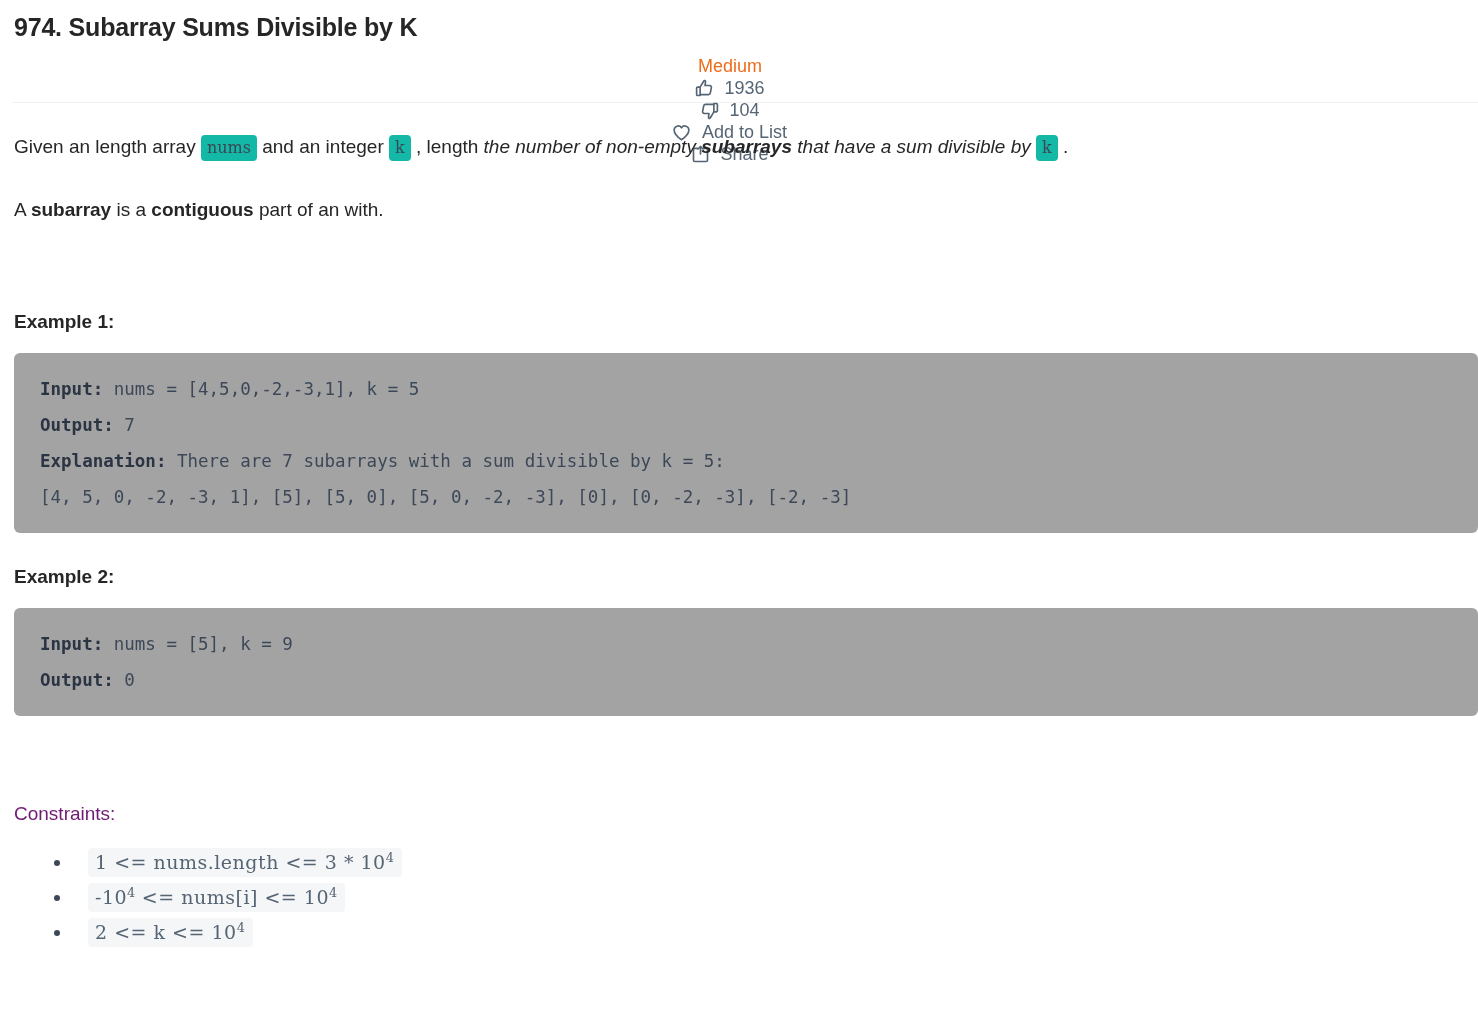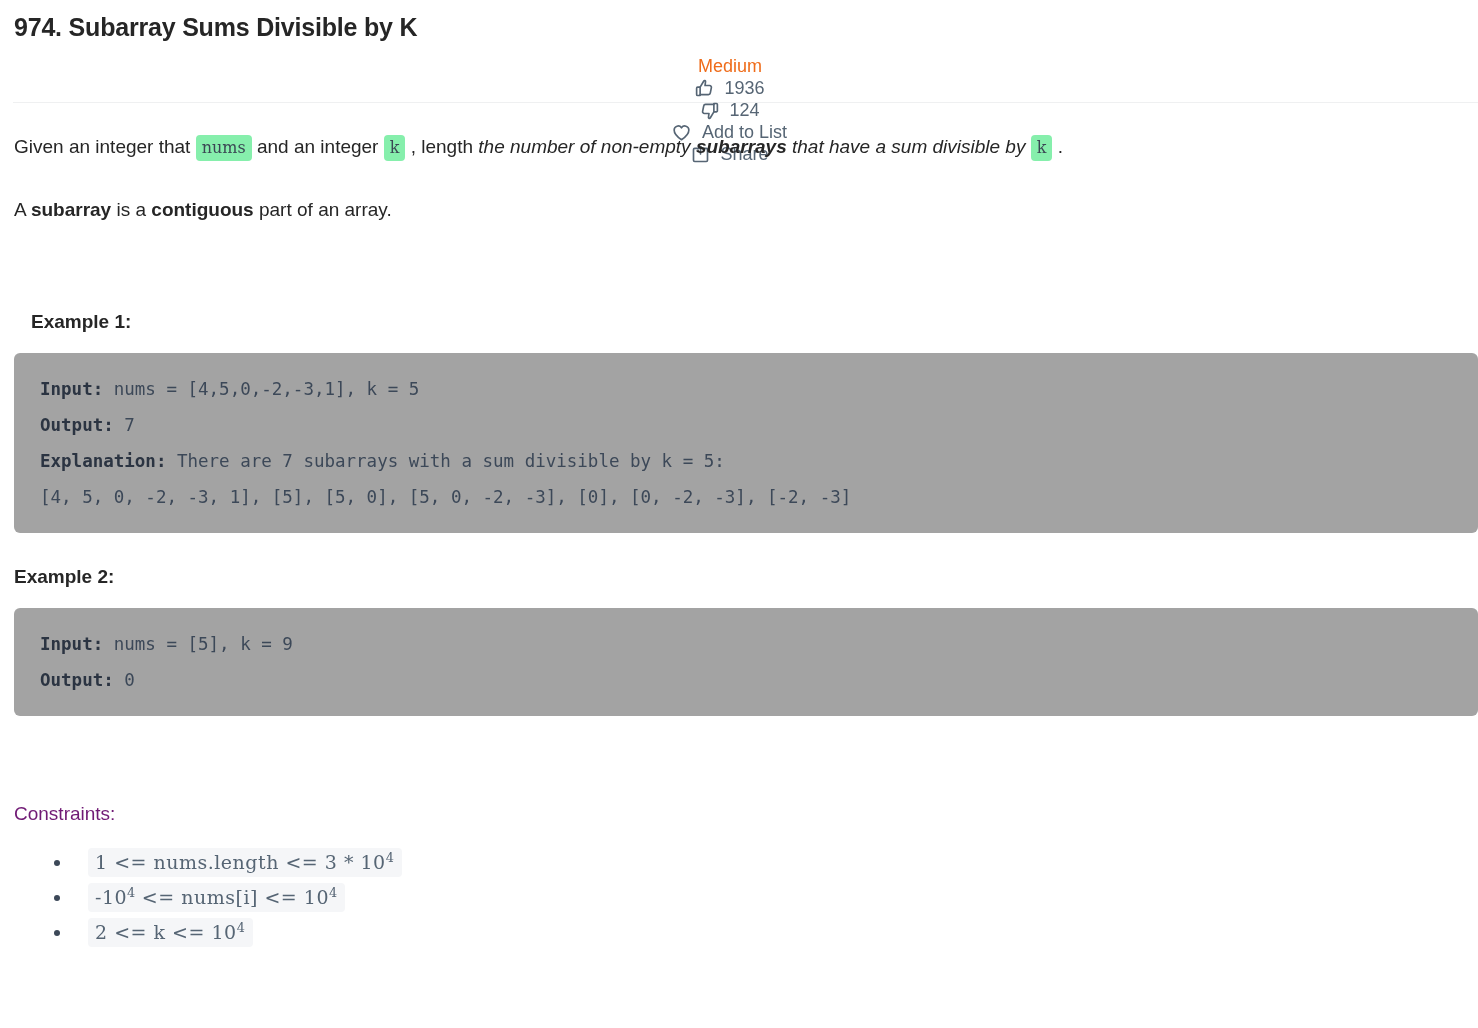--- a/index.html
+++ b/index.html
@@ -88,39 +88,39 @@
   .para {
     margin: 0;
     padding-top: 0;
   }
   .para.p1 { padding-top: 31px; }
   .para.p2 { padding-top: 36px; }
 
   code.inline {
     font-family: "DejaVu Serif", "Liberation Serif", serif;
     font-size: 16px;
-    background: #86efac;
+    background: #14b8a6;
     color: #3b4754;
     border-radius: 4px;
     padding: 3px 6px 4px 6px;
     white-space: nowrap;
   }
   .em { font-style: italic; }
   .strong { font-weight: bold; }
   .em .strong, .strong.em { font-style: italic; font-weight: bold; }
 
   
   .example-heading {
     font-size: 19px;
     font-weight: bold;
     color: #262626;
     padding-left: 14px;
     line-height: 26px;
   }
-  #ex1-heading { padding-top: 86px; margin-left: 17px; }
+  #ex1-heading { padding-top: 86px; }
   #ex2-heading { padding-top: 31px; }
 
   
   .codeblock {
     background: #a3a3a3;
     border-radius: 6px;
     margin: 18px 0 0 14px;
     width: 1464px;
     padding: 18px 0 18px 26px;
     font-family: "DejaVu Sans Mono", "Liberation Mono", monospace;
@@ -201,21 +201,21 @@
       <span class="lbl">1936</span>
     </div>
 
     <div class="meta-action">
       <span class="ico">
         <svg width="21" height="21" viewBox="0 0 24 24" fill="none" stroke="#566574" stroke-width="1.9" stroke-linecap="round" stroke-linejoin="round">
           <path d="M17 13.5V4h2.8A1.2 1.2 0 0 1 21 5.2v7.1a1.2 1.2 0 0 1-1.2 1.2H17z"></path>
           <path d="M17 13.5l-4.2 7.1a1.1 1.1 0 0 1-2-.6l.6-4.6H6.1a2 2 0 0 1-1.96-2.4l1.2-6.1A2.2 2.2 0 0 1 7.5 5H17"></path>
         </svg>
       </span>
-      <span class="lbl">124</span>
+      <span class="lbl">104</span>
     </div>
 
     <div class="meta-action">
       <span class="ico">
         <svg width="21" height="21" viewBox="0 0 24 24" fill="none" stroke="#566574" stroke-width="1.9" stroke-linecap="round" stroke-linejoin="round">
           <path d="M12 20.2S3.6 14.9 3.6 9.2A4.6 4.6 0 0 1 12 6.6a4.6 4.6 0 0 1 8.4 2.6c0 5.7-8.4 11-8.4 11z"></path>
         </svg>
       </span>
       <span class="lbl">Add to List</span>
     </div>
@@ -230,23 +230,23 @@
       </span>
       <span class="lbl">Share</span>
     </div>
 
   </div>
 
   <div class="divider"></div>
 
   <div class="description">
 
-    <p class="para p1"><span>Given an integer that </span><code class="inline">nums</code><span> and an integer </span><code class="inline">k</code><span> , length </span><span class="em">the number of non-empty </span><span class="em strong">subarrays</span><span class="em"> that have a sum divisible by </span><code class="inline">k</code><span> .</span></p>
-
-    <p class="para p2"><span>A </span><span class="strong">subarray</span><span> is a </span><span class="strong">contiguous</span><span> part of an array.</span></p>
+    <p class="para p1"><span>Given an length array </span><code class="inline">nums</code><span> and an integer </span><code class="inline">k</code><span> , length </span><span class="em">the number of non-empty </span><span class="em strong">subarrays</span><span class="em"> that have a sum divisible by </span><code class="inline">k</code><span> .</span></p>
+
+    <p class="para p2"><span>A </span><span class="strong">subarray</span><span> is a </span><span class="strong">contiguous</span><span> part of an with.</span></p>
 
   </div>
 
   <div class="example-heading" id="ex1-heading">Example 1:</div>
 
   <div class="codeblock"><span class="k">Input:</span><span> nums = [4,5,0,-2,-3,1], k = 5</span>
 <span class="k">Output:</span><span> 7</span>
 <span class="k">Explanation:</span><span> There are 7 subarrays with a sum divisible by k = 5:
 [4, 5, 0, -2, -3, 1], [5], [5, 0], [5, 0, -2, -3], [0], [0, -2, -3], [-2, -3]</span></div>
 

